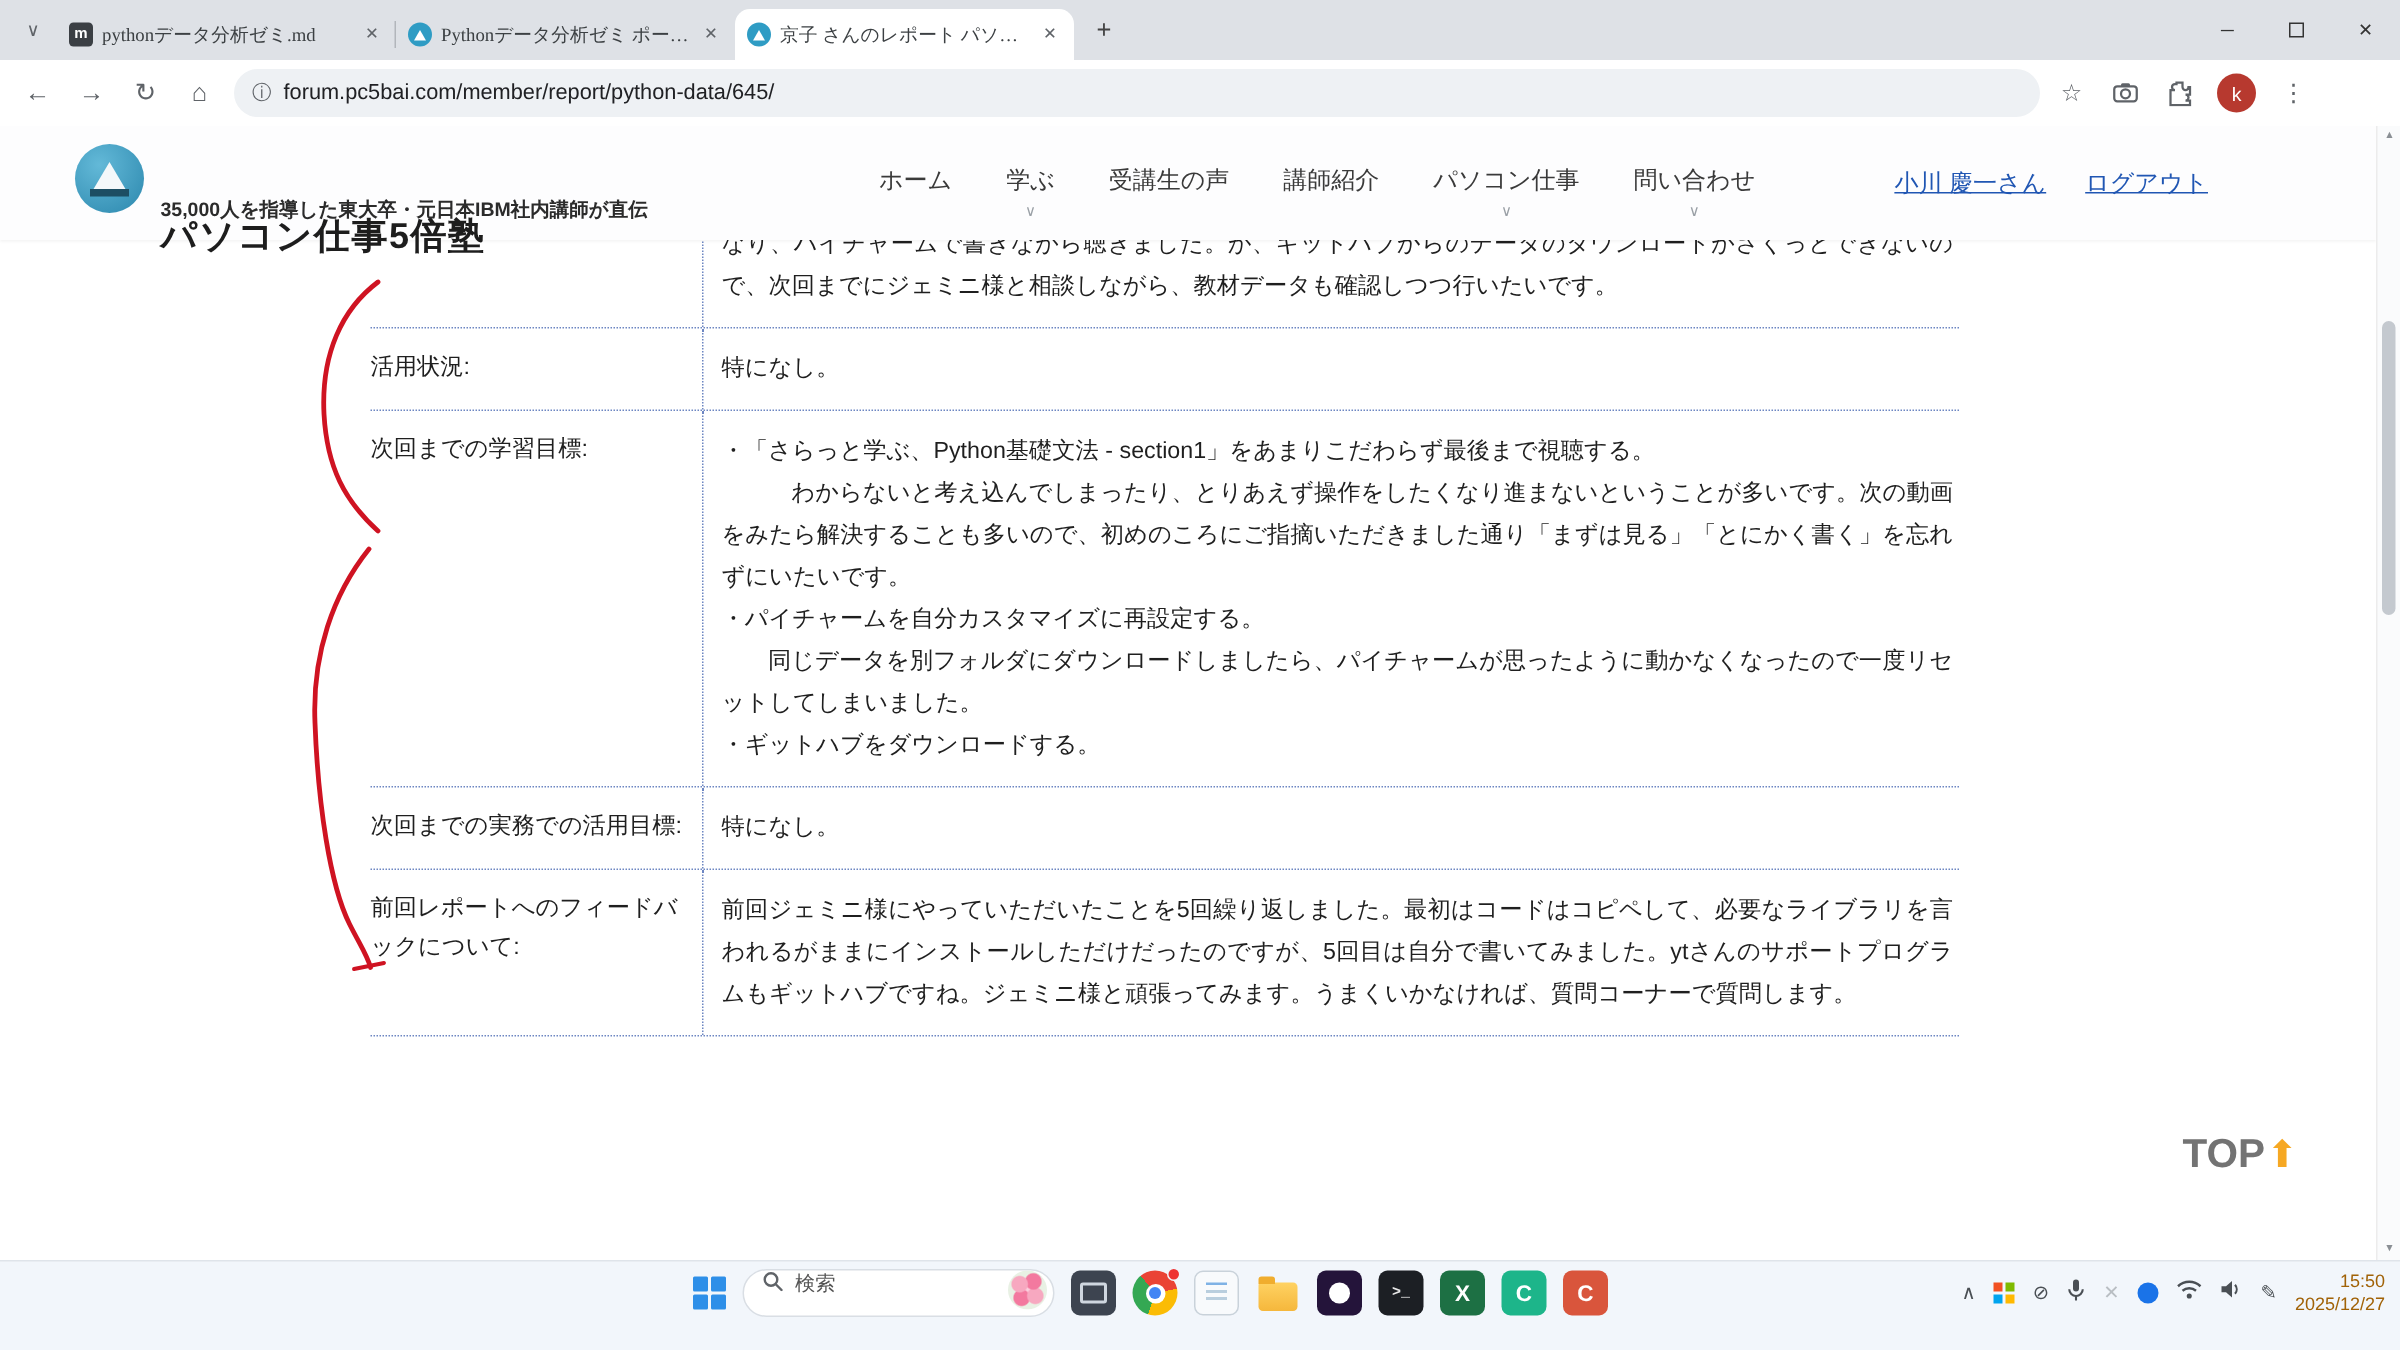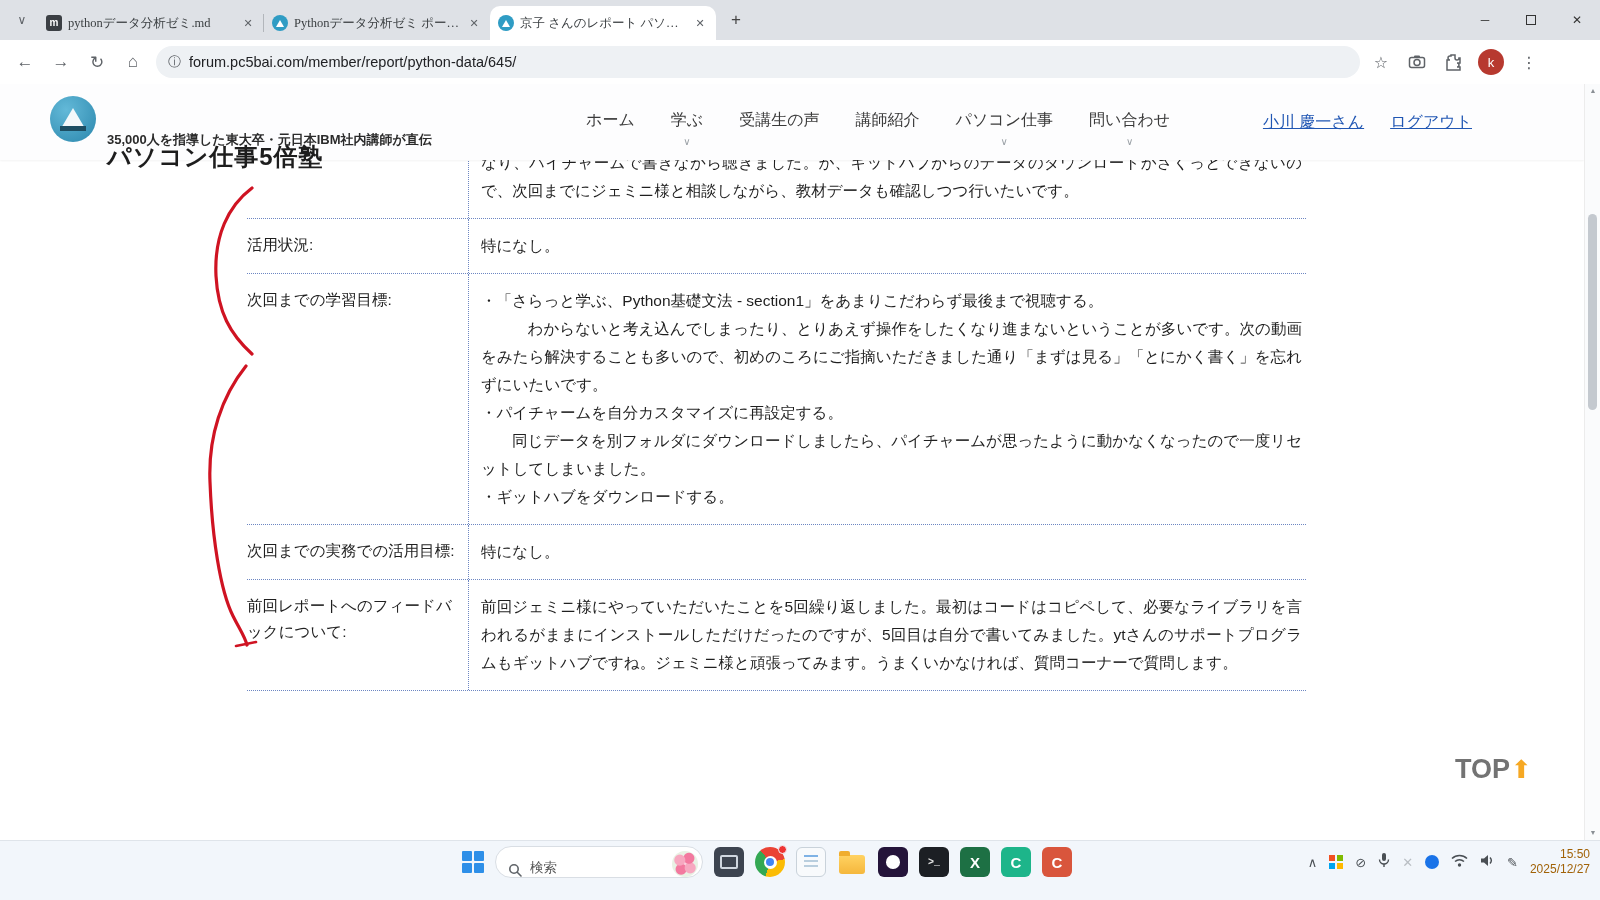--- a/index.html
+++ b/index.html
@@ -73,21 +73,21 @@
   .scrollbar { position:absolute; right:0; top:0; width:16px; height:756px; background:#fafbfc; border-left:1px solid #ececec; z-index:6; }
   .scroll-arrow { width:16px; height:14px; text-align:center; font-size:7px; color:#8a8f94; line-height:14px; }
   .scroll-arrow.down { position:absolute; bottom:0; }
   .scroll-thumb { position:absolute; left:3px; top:130px; width:9px; height:196px; background:#c4c9cf; border-radius:6px; }
 
   
   .taskbar { position:absolute; top:840px; left:0; width:1600px; height:60px; background:#f2f6fb; border-top:1px solid #dfe4ea; }
   .tb-center { position:absolute; left:462px; top:5px; height:32px; display:flex; align-items:center; gap:11px; }
   .winlogo { width:22px; height:22px; display:grid; grid-template-columns:10px 10px; grid-template-rows:10px 10px; gap:2px; }
   .winlogo span { background:#2e8fe8; border-radius:1px; }
-  .searchbox { width:208px; height:32px; background:#fff; border:1px solid #d9dee4; border-radius:16px; display:flex; align-items:flex-end; padding:0 4px 0 12px; }
+  .searchbox { width:208px; height:32px; background:#fff; border:1px solid #d9dee4; border-radius:16px; display:flex; align-items:flex-start; padding:0 4px 0 12px; }
   .searchbox .mag { margin-right:8px; }
   .searchbox .label { flex:1; font-size:13.5px; color:#555; }
   .flower { width:26px; height:26px; border-radius:50%; background:
       radial-gradient(circle at 30% 35%, #f7a8c0 0 5px, transparent 6px),
       radial-gradient(circle at 65% 28%, #f3799f 0 5px, transparent 6px),
       radial-gradient(circle at 70% 65%, #f7a8c0 0 5px, transparent 6px),
       radial-gradient(circle at 35% 70%, #f3799f 0 5px, transparent 6px),
       radial-gradient(circle at 50% 50%, #fbd0de 0 4px, transparent 5px),
       #e8f1e4; }
   .appicon { width:30px; height:30px; border-radius:6px; position:relative; display:flex; align-items:center; justify-content:center; }

